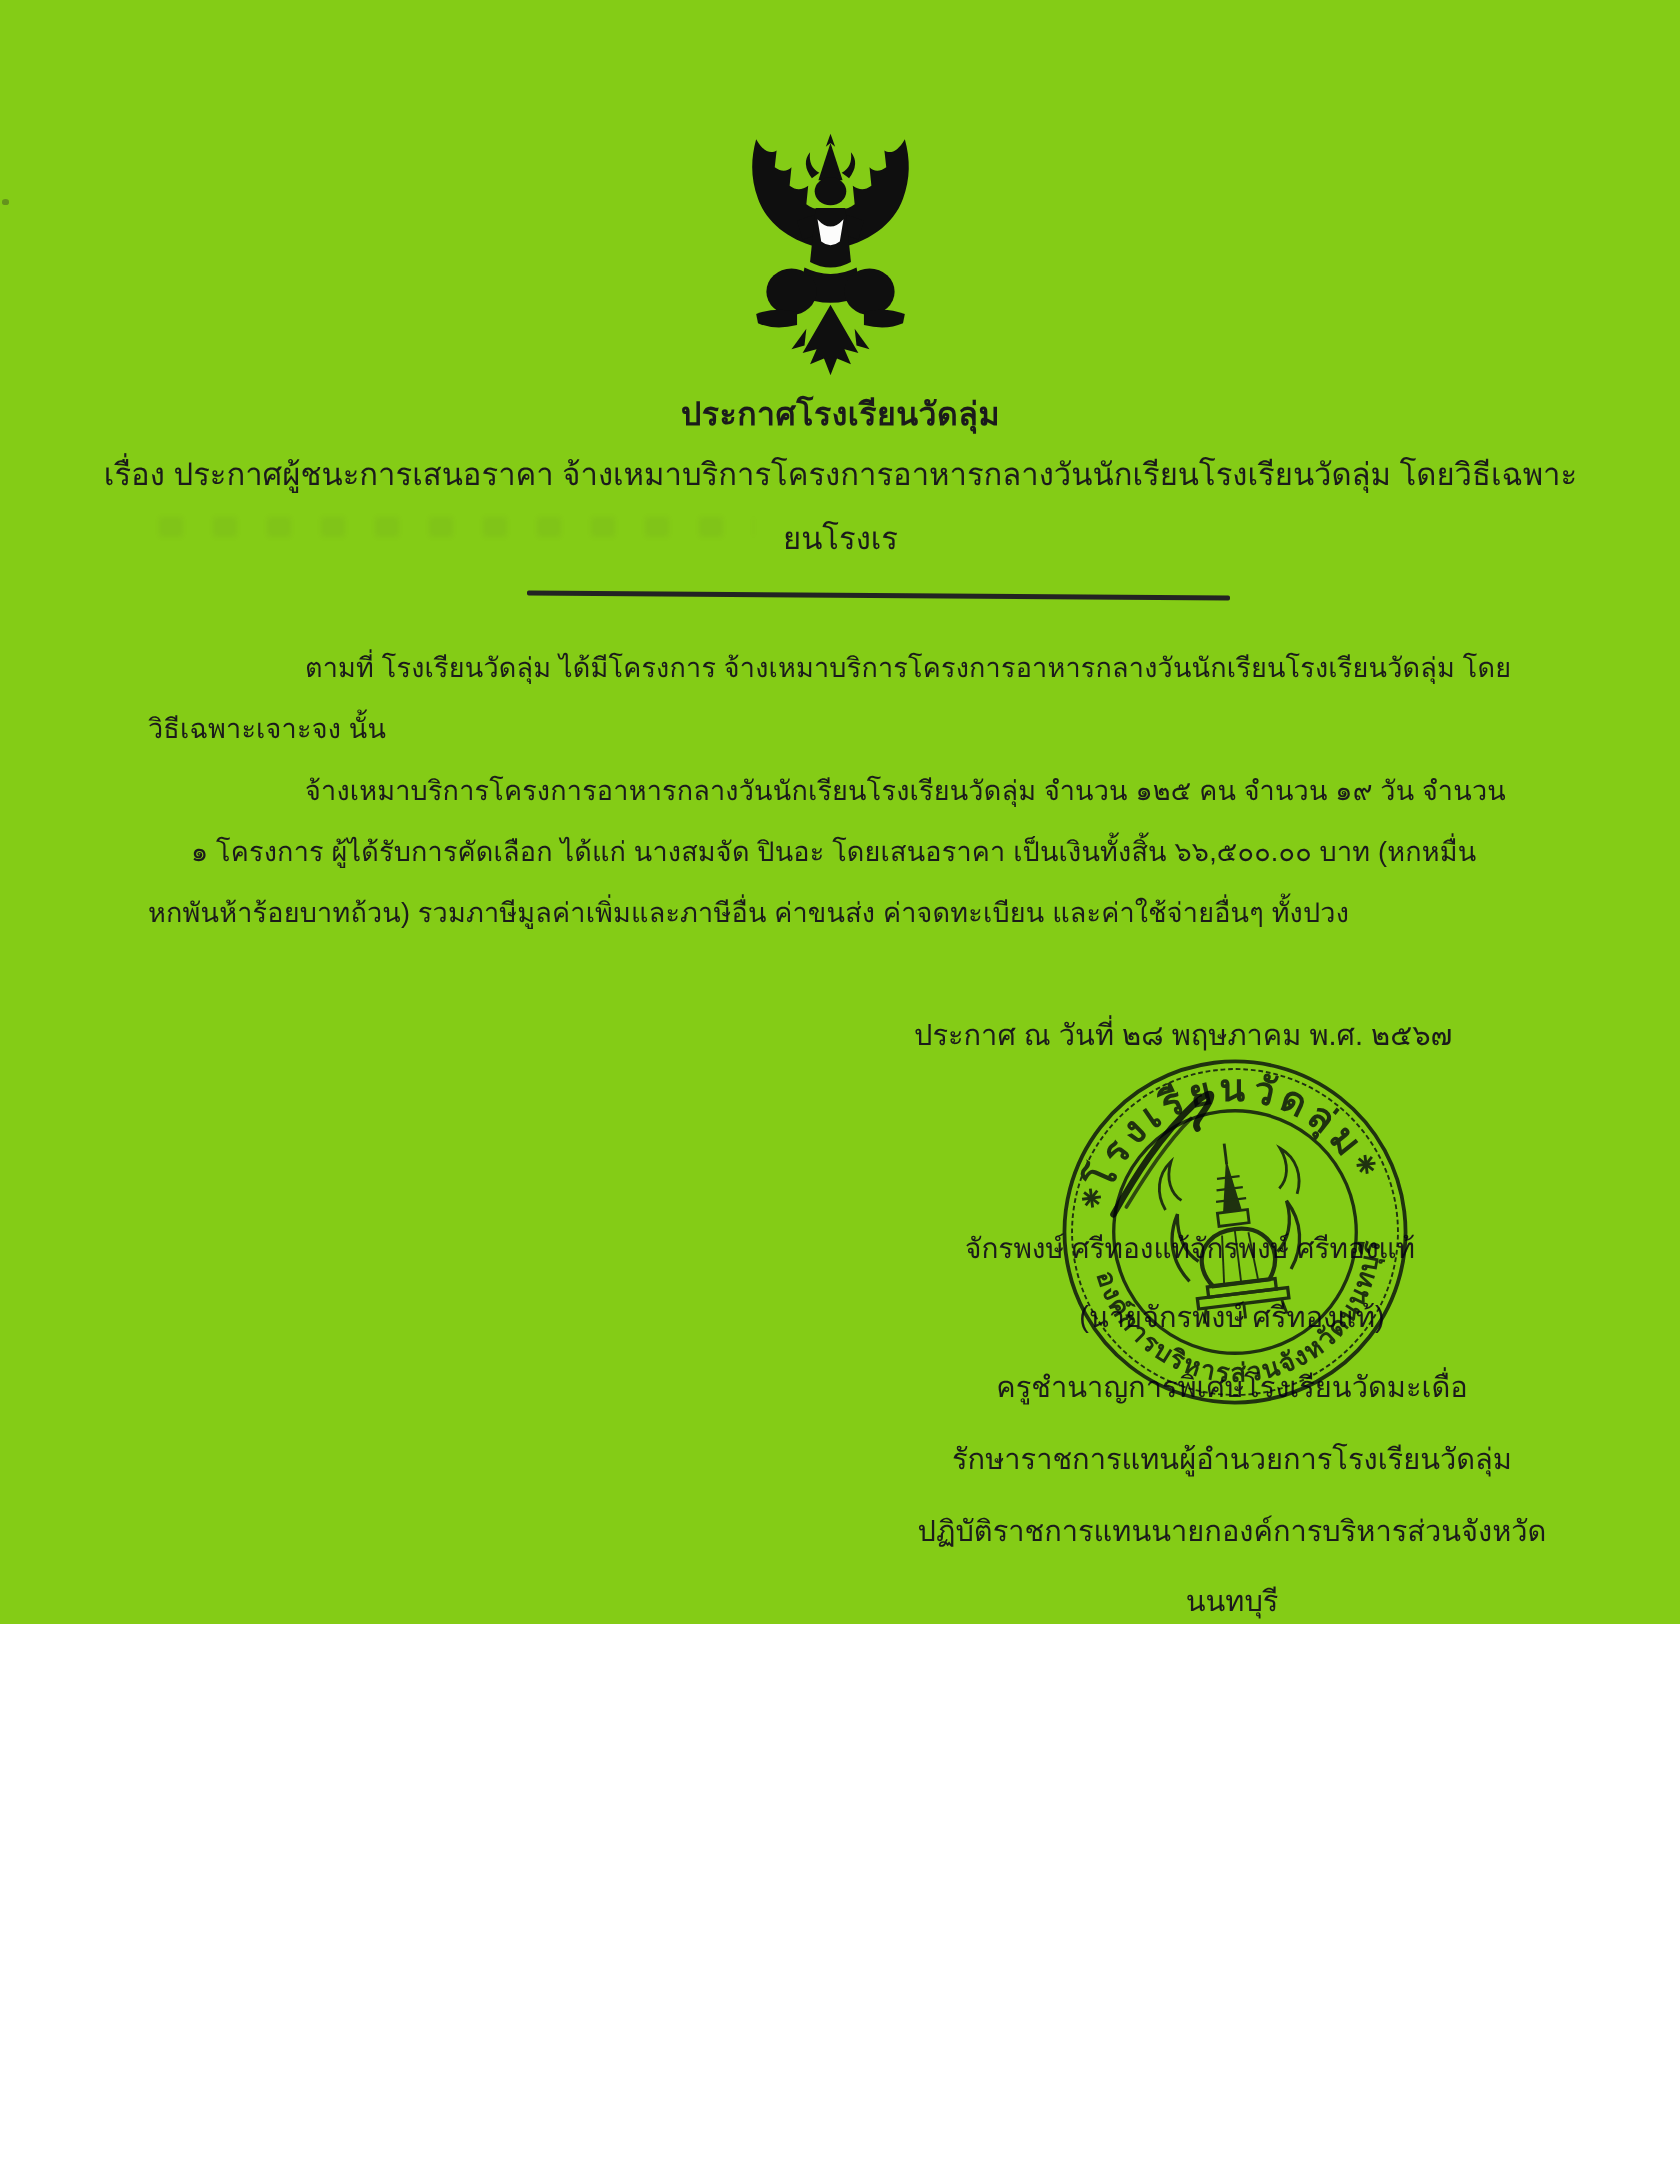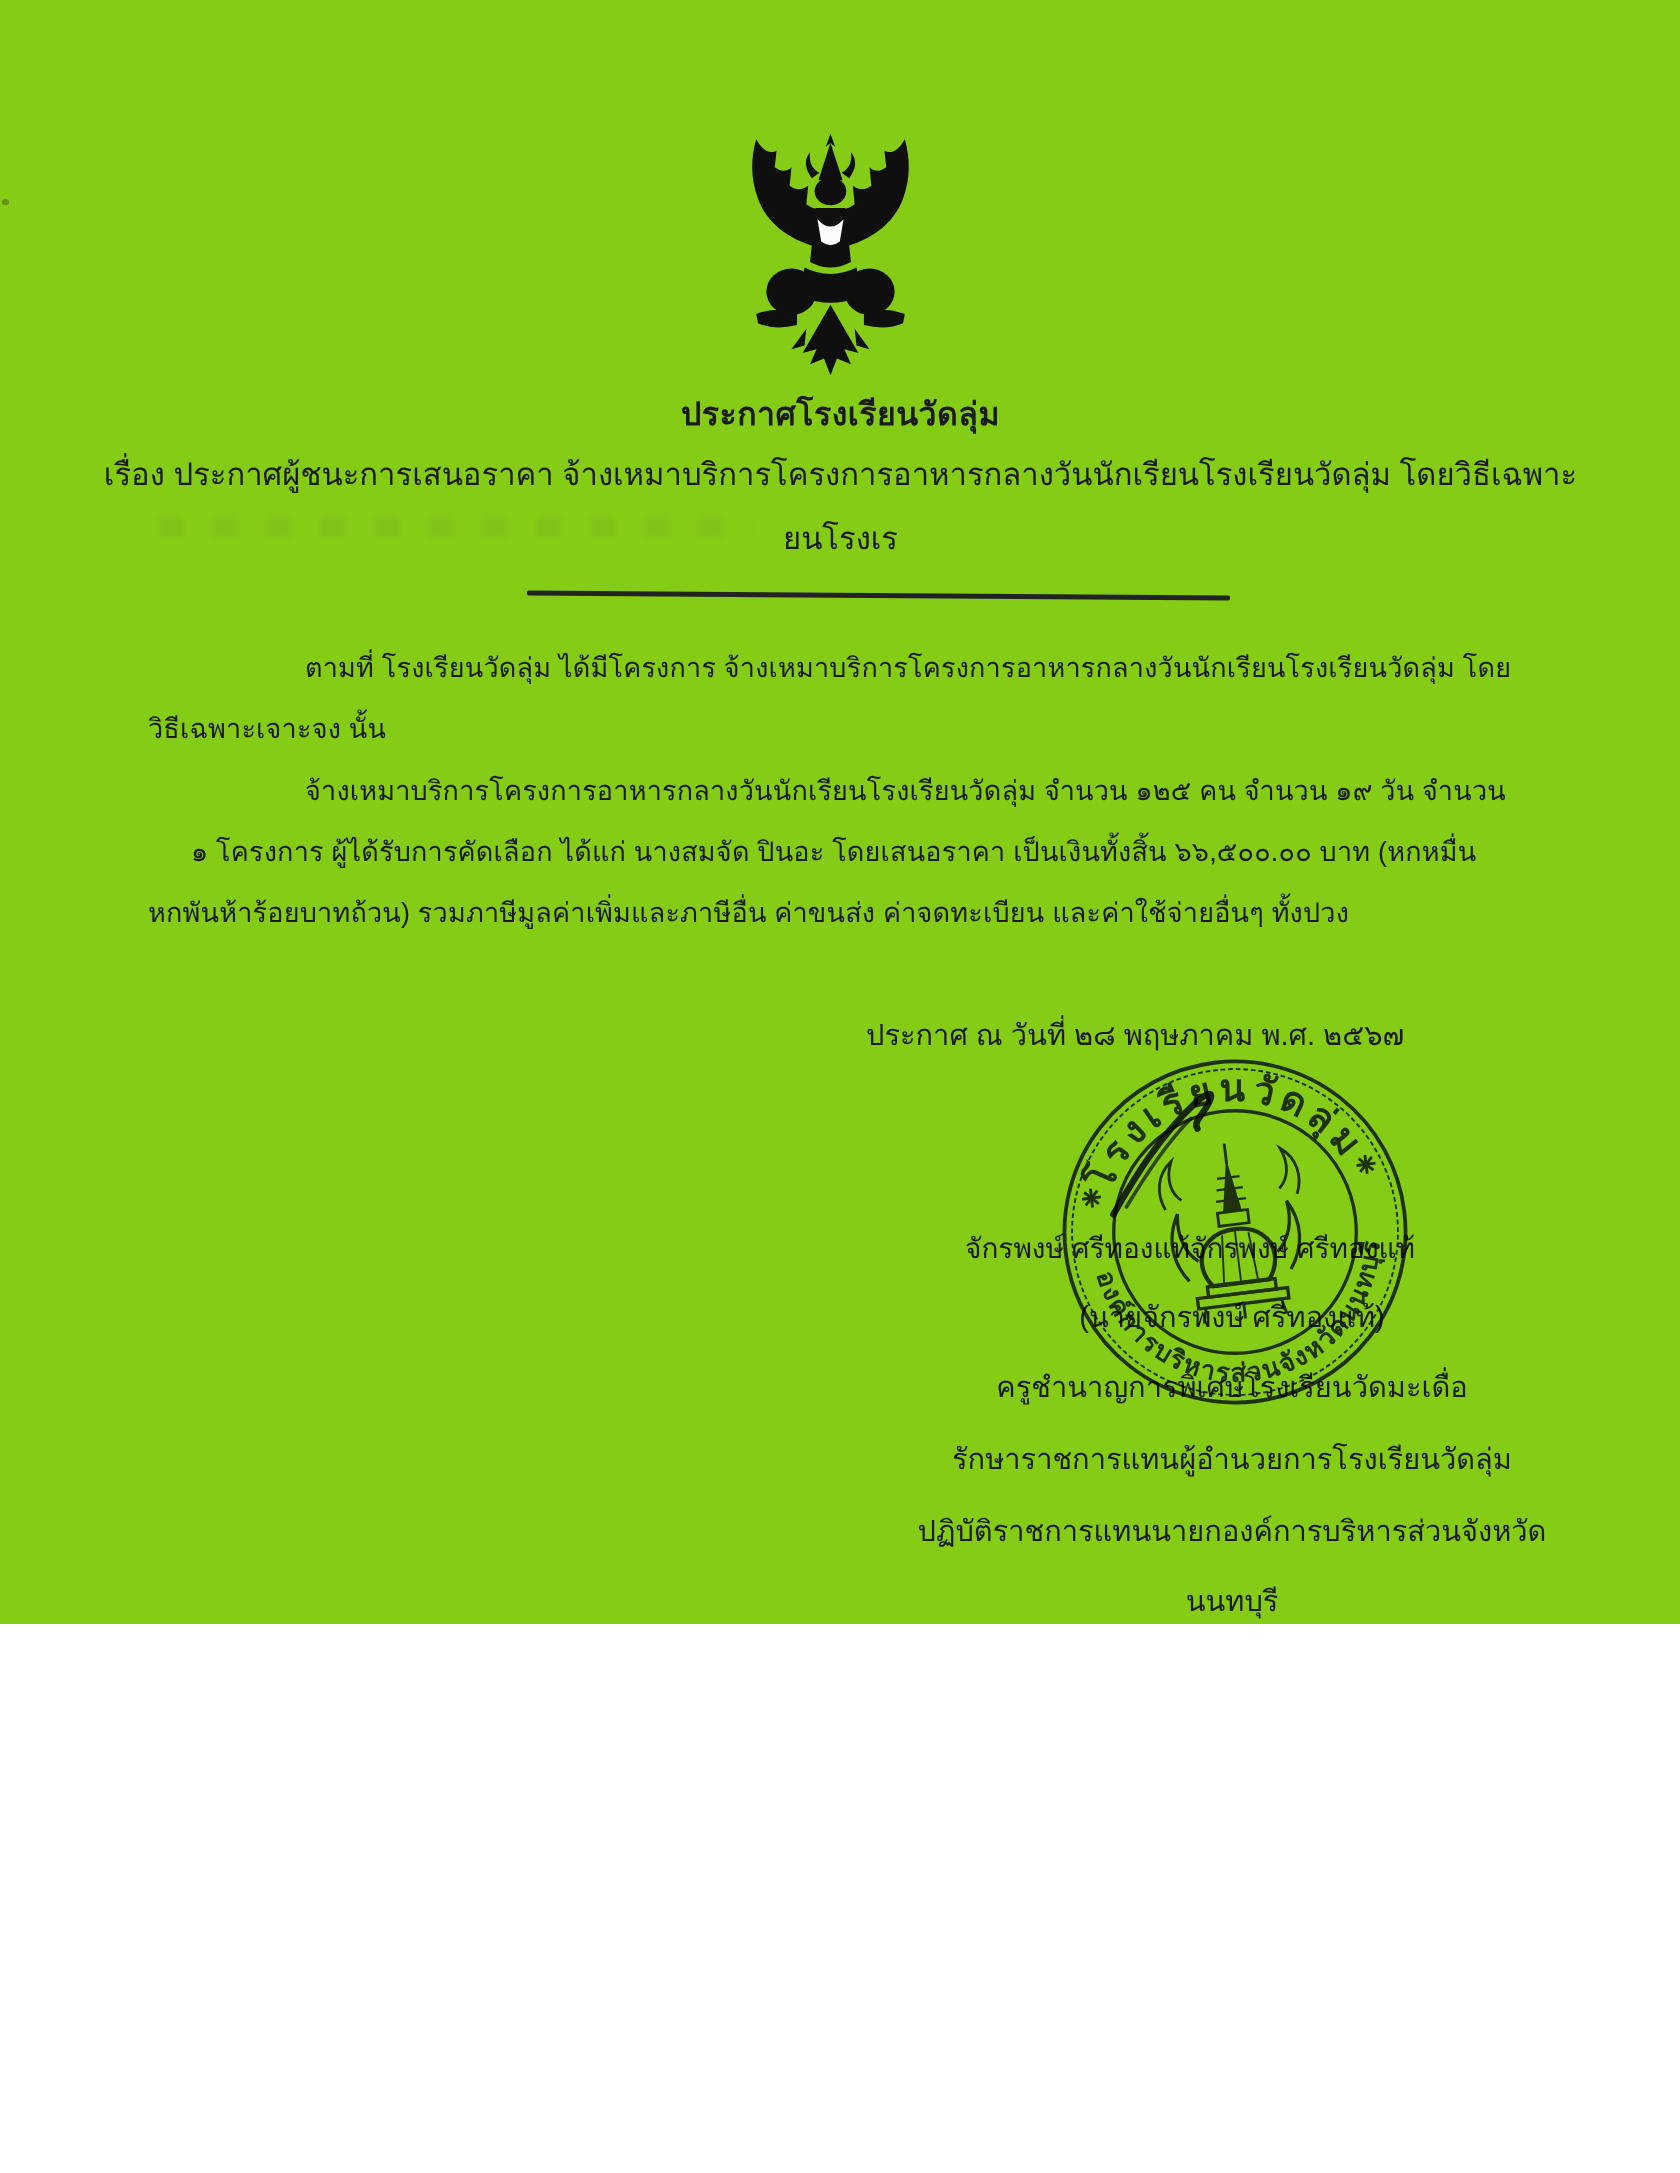--- a/index.html
+++ b/index.html
@@ -96,21 +96,21 @@
 
   <div class="divider"></div>
 
   <div class="abs bodytxt" style="left:305px;top:646px;">ตามที่ โรงเรียนวัดลุ่ม ได้มีโครงการ จ้างเหมาบริการโครงการอาหารกลางวันนักเรียนโรงเรียนวัดลุ่ม โดย</div>
   <div class="abs bodytxt" style="left:148px;top:707px;">วิธีเฉพาะเจาะจง  นั้น</div>
 
   <div class="abs bodytxt" style="left:305px;top:769px;">จ้างเหมาบริการโครงการอาหารกลางวันนักเรียนโรงเรียนวัดลุ่ม จำนวน ๑๒๕ คน จำนวน ๑๙ วัน จำนวน</div>
   <div class="abs bodytxt" style="left:156px;top:830px;margin-left:35px;">๑ โครงการ ผู้ได้รับการคัดเลือก ได้แก่ นางสมจัด ปินอะ โดยเสนอราคา เป็นเงินทั้งสิ้น ๖๖,๕๐๐.๐๐ บาท (หกหมื่น</div>
   <div class="abs bodytxt" style="left:148px;top:891px;">หกพันห้าร้อยบาทถ้วน) รวมภาษีมูลค่าเพิ่มและภาษีอื่น ค่าขนส่ง ค่าจดทะเบียน และค่าใช้จ่ายอื่นๆ ทั้งปวง</div>
 
-  <div class="abs date-line" style="left:866px;top:1012px;text-align:right;">ประกาศ ณ วันที่  ๒๘ พฤษภาคม พ.ศ. ๒๕๖๗</div>
+  <div class="abs date-line" style="left:914px;top:1012px;text-align:right;">ประกาศ ณ วันที่  ๒๘ พฤษภาคม พ.ศ. ๒๕๖๗</div>
 
   <div class="abs typed-sig" style="left:965px;top:1226px;">จักรพงษ์ ศรีทองแท้จักรพงษ์ ศรีทองแท้</div>
 
   <svg class="stamp-wrap" viewBox="0 0 380 380" aria-hidden="true">
     <g stroke="#2c2f9c" fill="none">
       <circle cx="190" cy="190" r="180" stroke-width="4"></circle>
       <circle cx="190" cy="190" r="172" stroke-width="2" stroke-dasharray="5 3"></circle>
       <circle cx="190" cy="190" r="128" stroke-width="3.5"></circle>
     </g>
 

